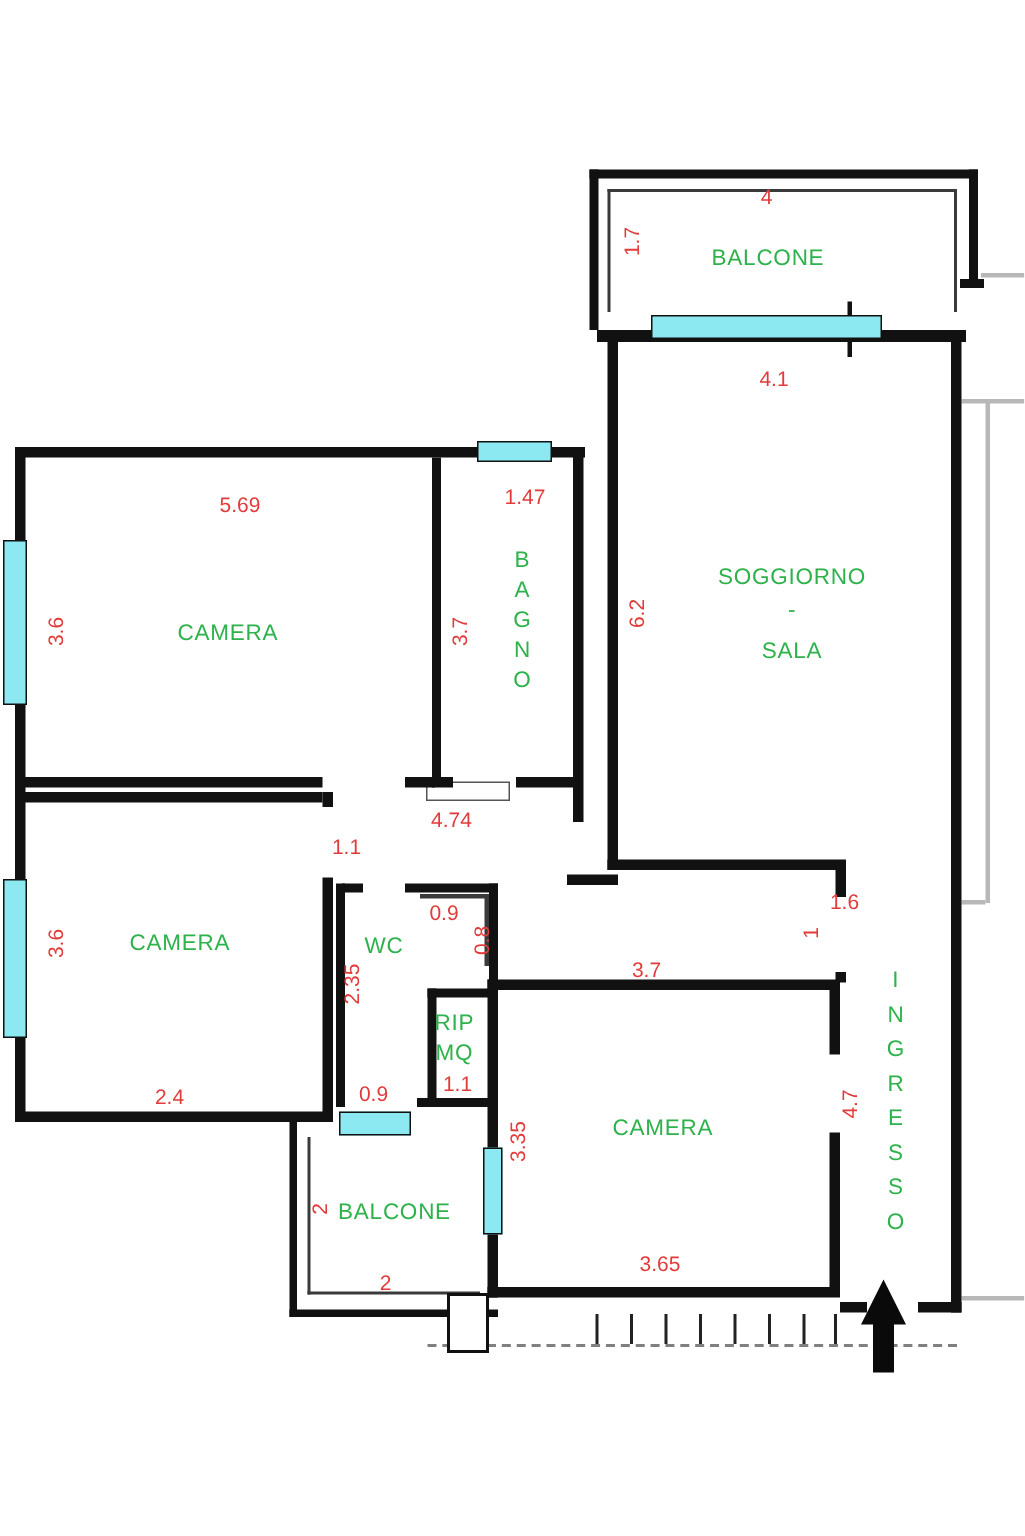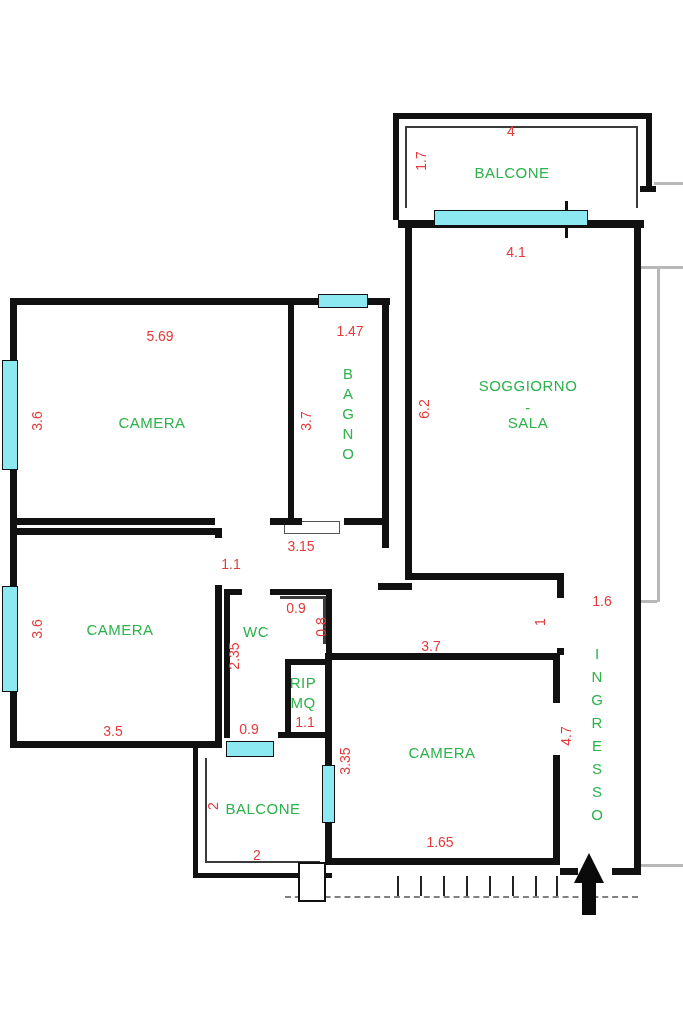--- a/index.html
+++ b/index.html
@@ -115,50 +115,50 @@
   <i class="g" style="left:657px;top:268px;width:3px;height:334px"></i>
   <i class="g" style="left:641px;top:600px;width:16px;height:3px"></i>
   <i class="g" style="left:641px;top:864px;width:42px;height:3px"></i>
 
   <i class="arrow-head" style="left:574px;top:853px"></i>
   <i class="arrow-shaft" style="left:582px;top:881px;width:14px;height:34px"></i>
 
   <div class="room" style="left:512px;top:172px">BALCONE</div>
   <div class="room" style="left:528px;top:385px">SOGGIORNO</div>
   <div class="room" style="left:528px;top:407px">-</div>
-  <div class="room" style="left:528px;top:422px">SALA</div>
+  <div class="room" style="left:528px;top:434px">SALA</div>
   <div class="room" style="left:152px;top:422px">CAMERA</div>
   <div class="room vert vsp3" style="left:348px;top:415px">BAGNO</div>
   <div class="room" style="left:120px;top:629px">CAMERA</div>
   <div class="room" style="left:256px;top:631px">WC</div>
   <div class="room" style="left:303px;top:682px">RIP</div>
   <div class="room" style="left:303px;top:702px">MQ</div>
   <div class="room" style="left:442px;top:752px">CAMERA</div>
   <div class="room vert vsp6" style="left:597px;top:737px">INGRESSO</div>
   <div class="room" style="left:263px;top:808px">BALCONE</div>
 
   <div class="dim" style="left:511px;top:131px">4</div>
   <div class="dim rot" style="left:421px;top:161px">1.7</div>
   <div class="dim" style="left:516px;top:252px">4.1</div>
   <div class="dim rot" style="left:424px;top:409px">6.2</div>
   <div class="dim" style="left:160px;top:336px">5.69</div>
   <div class="dim rot" style="left:37px;top:421px">3.6</div>
   <div class="dim" style="left:350px;top:331px">1.47</div>
   <div class="dim rot" style="left:306px;top:421px">3.7</div>
-  <div class="dim" style="left:301px;top:546px">3.15</div>
+  <div class="dim" style="left:301px;top:546px">4.74</div>
   <div class="dim" style="left:231px;top:564px">1.1</div>
   <div class="dim rot" style="left:37px;top:629px">3.6</div>
-  <div class="dim" style="left:113px;top:731px">3.5</div>
+  <div class="dim" style="left:113px;top:731px">2.4</div>
   <div class="dim" style="left:296px;top:608px">0.9</div>
   <div class="dim rot" style="left:321px;top:627px">0.8</div>
   <div class="dim rot" style="left:234px;top:656px">2.35</div>
   <div class="dim" style="left:249px;top:729px">0.9</div>
   <div class="dim" style="left:305px;top:722px">1.1</div>
   <div class="dim" style="left:431px;top:646px">3.7</div>
   <div class="dim rot" style="left:345px;top:761px">3.35</div>
-  <div class="dim" style="left:440px;top:842px">1.65</div>
-  <div class="dim" style="left:602px;top:601px">1.6</div>
+  <div class="dim" style="left:440px;top:842px">3.65</div>
+  <div class="dim" style="left:563px;top:601px">1.6</div>
   <div class="dim rot" style="left:540px;top:622px">1</div>
   <div class="dim rot" style="left:566px;top:736px">4.7</div>
   <div class="dim rot" style="left:213px;top:806px">2</div>
   <div class="dim" style="left:257px;top:855px">2</div>
 
 </div>
 
 </body></html>

